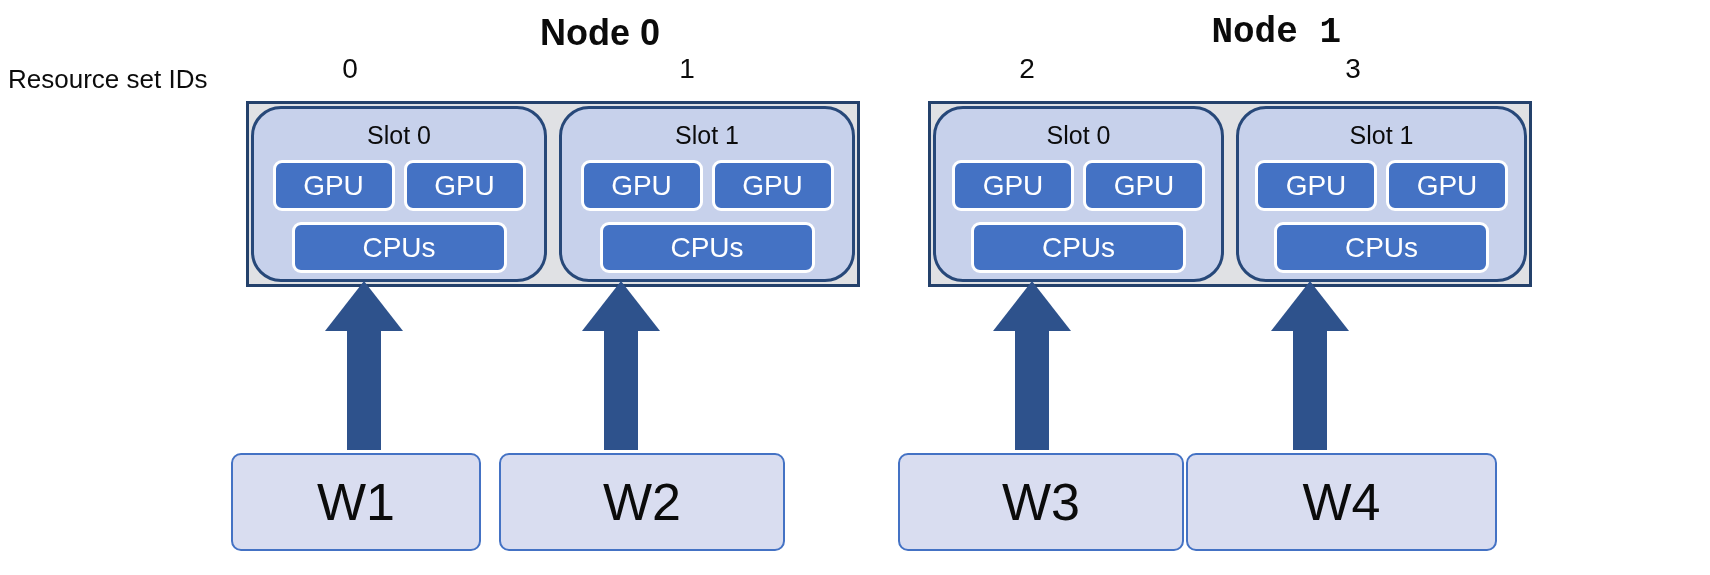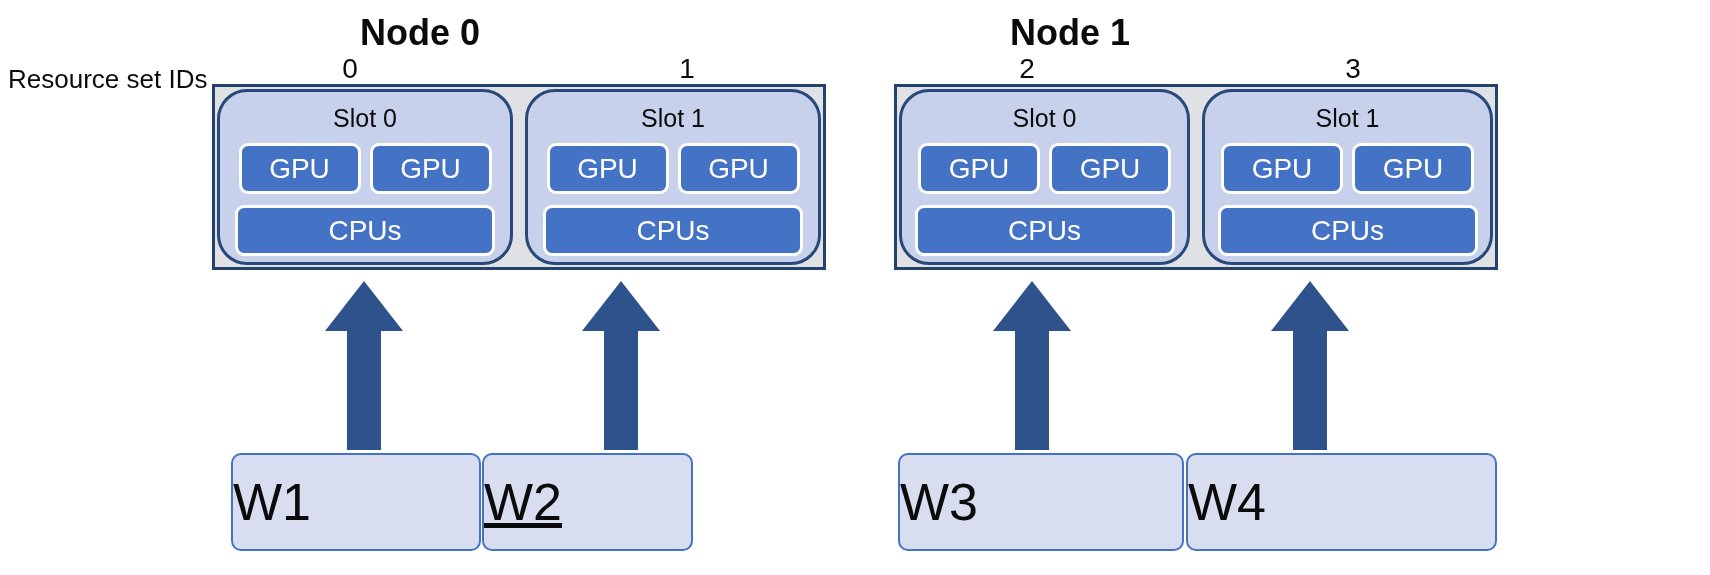--- a/index.html
+++ b/index.html
@@ -13,54 +13,54 @@
     --arrow:#2E528C;
     --text:#0B0B0B;
   }
   html,body{margin:0;padding:0;background:#fff;}
   .canvas{
     position:relative;width:1710px;height:575px;background:#fff;overflow:hidden;
     font-family:"Liberation Sans",sans-serif;color:var(--text);
   }
   .abs{position:absolute;}
   .resource-label{left:8px;top:64px;font-size:26px;}
-  .node-title{top:12px;width:300px;text-align:left;font-size:36px;font-weight:700;}
-  .t0{left:360px;} .t1{left:1010px;}
+  .node-title{top:12px;width:300px;text-align:right;font-size:36px;font-weight:700;}
+  .t0{left:360px;} .t1{left:1041px;font-family:Liberation Mono, monospace;}
   .rsid{top:53px;width:60px;text-align:center;font-size:28px;}
   .rsid.r0{left:320px;} .rsid.r1{left:657px;} .rsid.r2{left:997px;} .rsid.r3{left:1323px;}
   .node{
-    top:84px;height:186px;background:var(--node-fill);
+    top:101px;height:186px;background:var(--node-fill);
     border:3px solid var(--node-border);box-sizing:border-box;
-    display:flex;gap:12px;padding:2px;
+    display:flex;gap:12px;padding:2px;margin-left:34px;
   }
   .n0{left:212px;width:614px;} .n1{left:894px;width:604px;}
   .slot{
     flex:1;background:var(--slot-fill);border:3px solid var(--slot-border);
     border-radius:30px;box-sizing:border-box;
     display:flex;flex-direction:column;align-items:center;min-width:0;
   }
   .slot-label{margin-top:12px;font-size:25px;line-height:29px;}
   .gpu-row{display:flex;gap:9px;margin-top:10px;}
   .chip{
     background:var(--component-fill);border:3px solid #fff;border-radius:9px;
     color:#fff;display:flex;align-items:center;justify-content:center;
     font-size:28px;box-sizing:border-box;
   }
   .gpu{width:122px;height:51px;}
-  .cpus{width:260px;height:51px;margin-top:11px;}
+  .cpus{width:215px;height:51px;margin-top:11px;}
   .arrow{top:281px;width:78px;display:flex;flex-direction:column;align-items:center;}
   .a1{left:325px;} .a2{left:582px;} .a3{left:993px;} .a4{left:1271px;}
   .arrow-head{width:0;height:0;border-left:39px solid transparent;border-right:39px solid transparent;border-bottom:50px solid var(--arrow);}
   .arrow-shaft{width:34px;height:119px;background:var(--arrow);}
   .worker{
     top:453px;height:98px;background:var(--worker-fill);
     border:2.5px solid var(--worker-border);border-radius:10px;box-sizing:border-box;
-    display:flex;align-items:center;justify-content:flex-start;font-size:52px;
+    display:flex;align-items:center;justify-content:center;font-size:52px;
   }
-  .w1{left:231px;width:250px;} .w2{left:482px;width:211px;text-decoration:underline;}
+  .w1{left:231px;width:250px;} .w2{left:499px;width:286px;}
   .w3{left:898px;width:286px;} .w4{left:1186px;width:311px;}
 </style>
 </head>
 <body>
 
 <div class="canvas">
 
   <div class="abs resource-label">Resource set IDs</div>
 
   <div class="abs node-title t0">Node 0</div>

